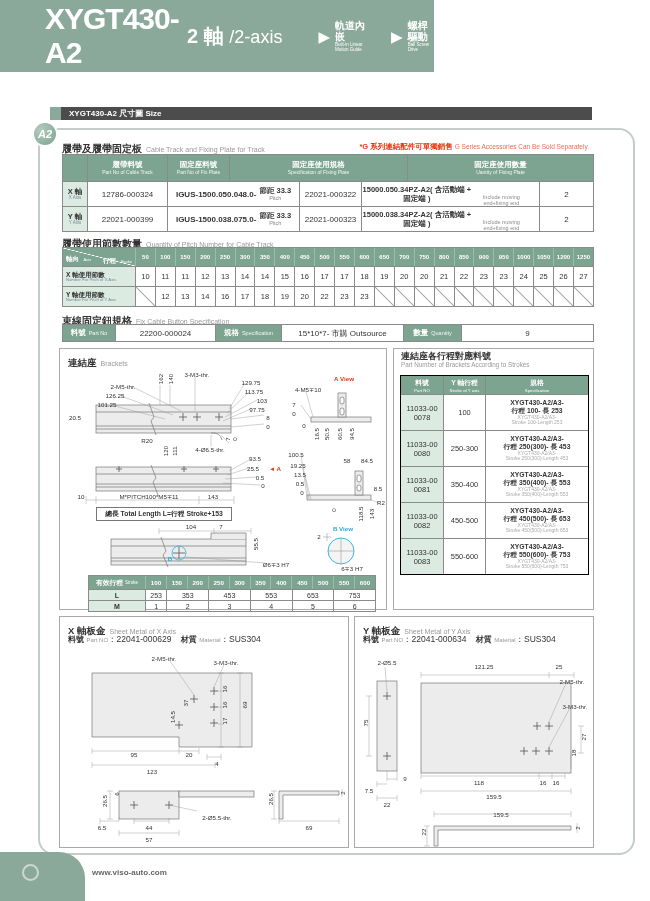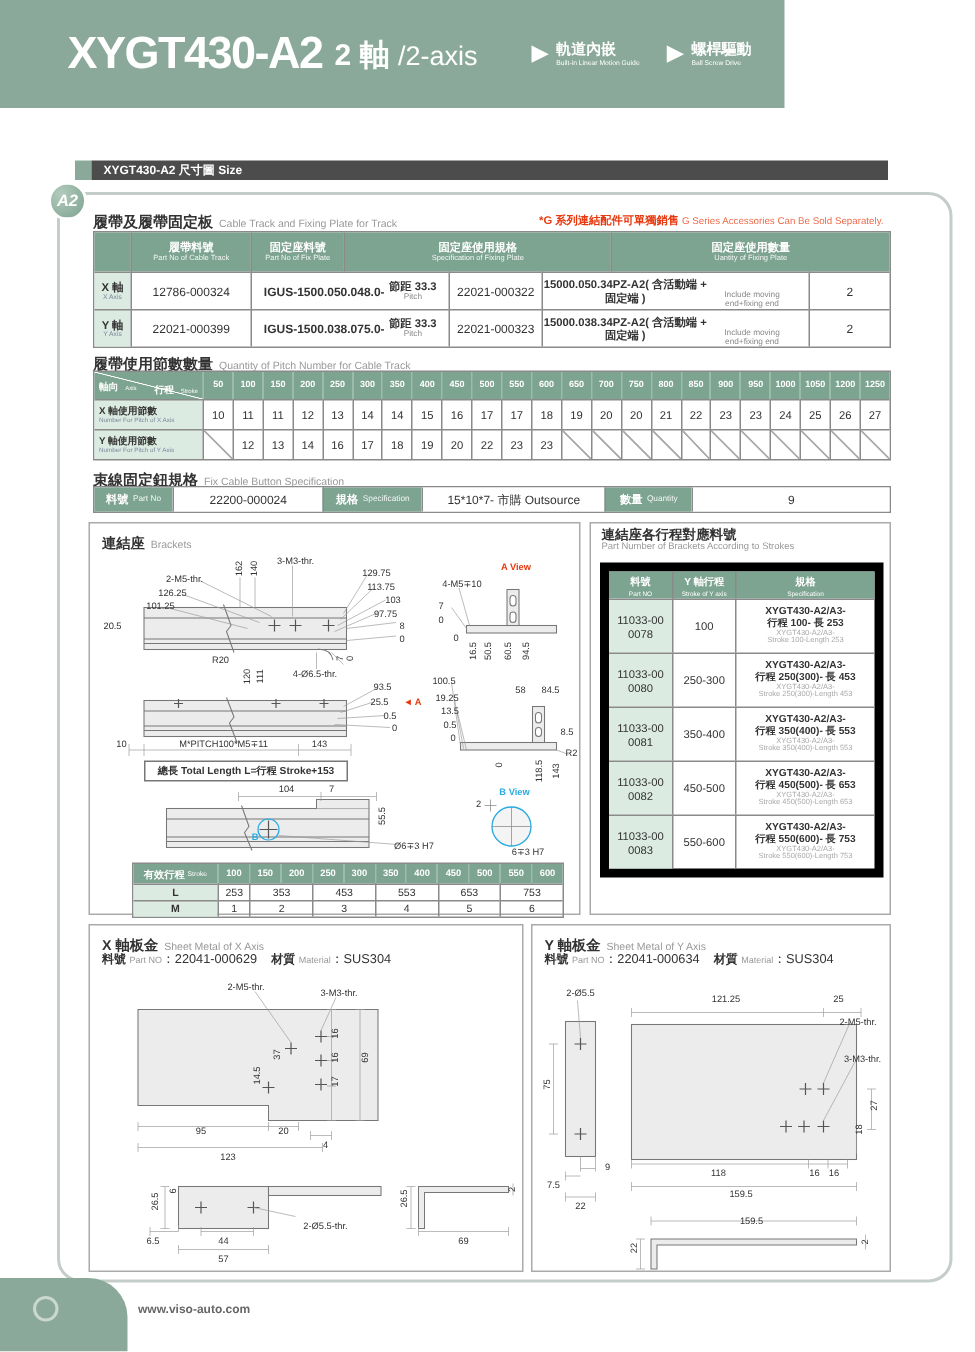--- a/index.html
+++ b/index.html
@@ -1,21 +1,21 @@
 <!DOCTYPE html>
 <html style="--accent: #8ba99a; --thead: #7da391; --cell: #dcebe2; --dark: #4c4c4c; --red: #e8380d; --blue: #29abe2;"><head>
 <meta charset="utf-8">
 <style>
   * { box-sizing: border-box; margin: 0; padding: 0; }
   html,body { width:650px; height:901px; background:#fff; position:relative;
     font-family:"Liberation Sans","DejaVu Sans",sans-serif; color:#333; overflow:hidden; }
   i { font-style:normal; }
 
   
-  .hdr { position:absolute; left:0; top:0; width:523px; height:72px; background:var(--accent,#8ba99a);
+  .hdr { position:absolute; left:0; top:0; width:434px; height:72px; background:var(--accent,#8ba99a);
     color:#fff; display:flex; align-items:center; padding-left:45px; }
   .hdr .model { font-size:30px; font-weight:bold; letter-spacing:-1px; }
   .hdr .axis { font-size:20px; margin-left:8px; white-space:nowrap; }
   .hdr .axis i { font-size:18px; }
   .feats { display:flex; gap:18px; margin-left:36px; }
   .feat { display:flex; align-items:center; gap:5px; }
   .tri { font-size:15px; line-height:1; }
   .ft b { display:block; font-size:10px; line-height:1.1; }
   .ft i { display:block; font-size:4.5px; line-height:1.2; }
 
@@ -122,21 +122,21 @@
   .st .cells { flex:1; display:flex; }
   .st .cells > div { display:flex; align-items:center; justify-content:center; }
   .st .r.h .cells > div { flex:1; background:var(--thead,#7da391); color:#fff; font-size:6.2px;
     font-weight:bold; border-left:1px solid #9cbcaa; }
   .st .r.v .cells > div { font-size:7px; border-left:1px solid #8a8a8a; border-top:1px solid #8a8a8a; }
 
   
   .bp-title { position:absolute; left:7px; top:3px; line-height:1.1; }
   .bp-title b { font-size:9px; display:block; }
   .bp-title i { font-size:6.3px; color:#999; display:block; }
-  .bpt { position:absolute; left:6px; top:26px; width:189px; border:6px solid #000000; }
+  .bpt { position:absolute; left:6px; top:26px; width:189px; border:1px solid #000000; }
   .bp-r { display:flex; }
   .bp-r.h { height:18px; }
   .bp-r > div { border-left:1px solid #8a8a8a; border-top:1px solid #8a8a8a;
     display:flex; flex-direction:column; align-items:center; justify-content:center; text-align:center; }
   .bp-r > div:first-child { border-left:none; }
   .bp-r.h > div { border-top:none; background:var(--thead,#7da391); color:#fff; }
   .bp-r.h b { font-size:6.8px; } .bp-r.h i { font-size:4.3px; }
   .bpc0 { width:42px; } .bpc1 { width:42px; } .bpc2 { flex:1; }
   .bp-r.v { height:36px; }
   .bp-r.v .bpc0 { background:var(--cell,#dcebe2); font-size:7.5px; word-break:break-all; padding:0 5px; }

